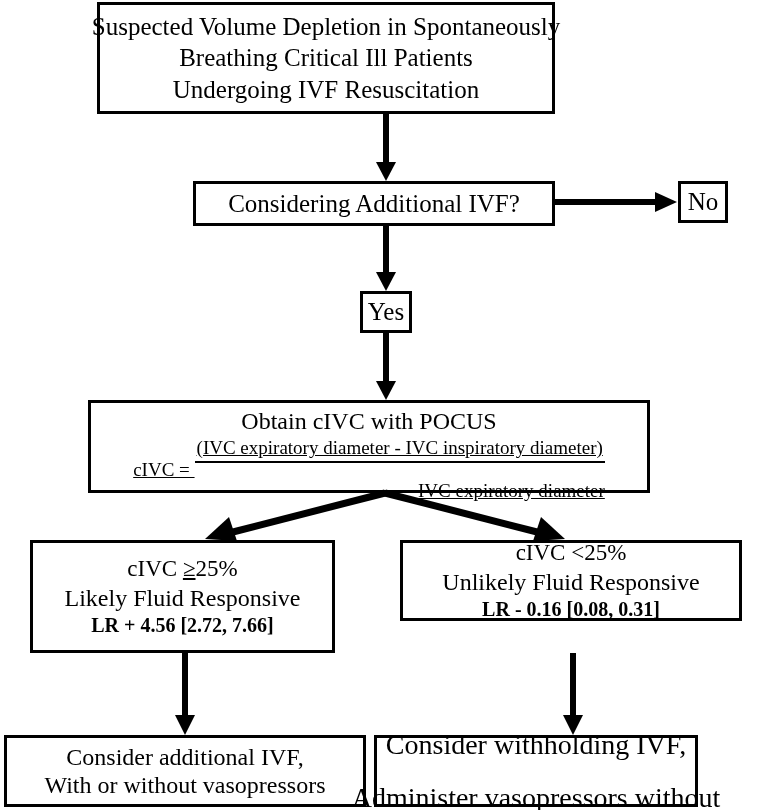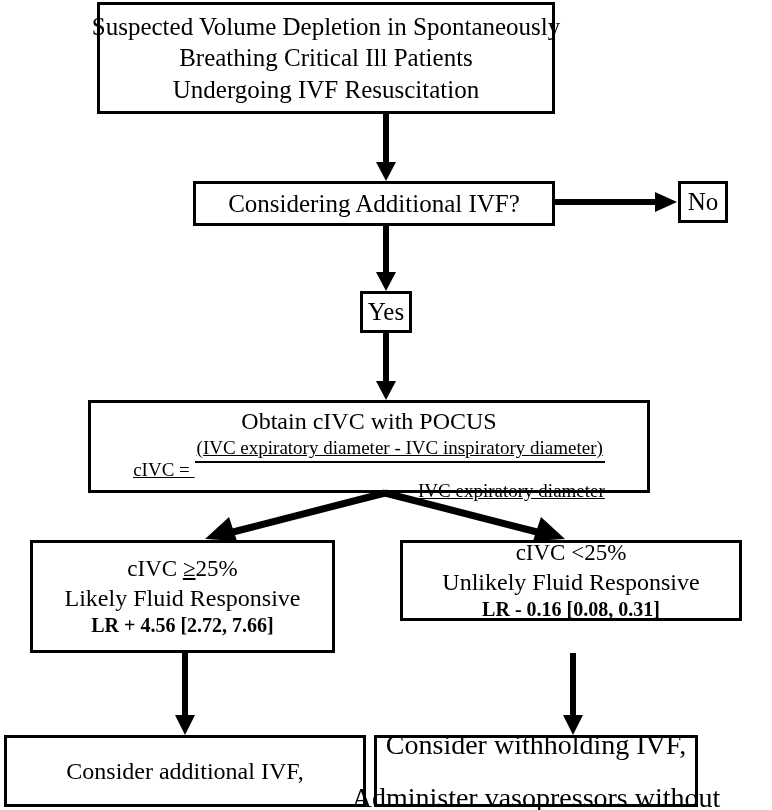--- a/index.html
+++ b/index.html
@@ -212,20 +212,21 @@
 
   <div class="connector" style="left:561px; top:653px;">
     <svg width="24" height="84" viewBox="0 0 24 84">
       <line x1="12" y1="0" x2="12" y2="66" stroke="#000" stroke-width="6"></line>
       <polygon points="2,62 22,62 12,82" fill="#000"></polygon>
     </svg>
   </div>
 
   <div class="box" id="box-bottom-left">
     <span class="line">Consider additional IVF,</span>
+    <span class="line">With or without vasopressors</span>
   </div>
 
   <div class="box" id="box-bottom-right">
     <span class="line">Consider withholding IVF,</span>
     <span class="line">Administer vasopressors without</span>
   </div>
 
 </div>
 
 </body></html>

